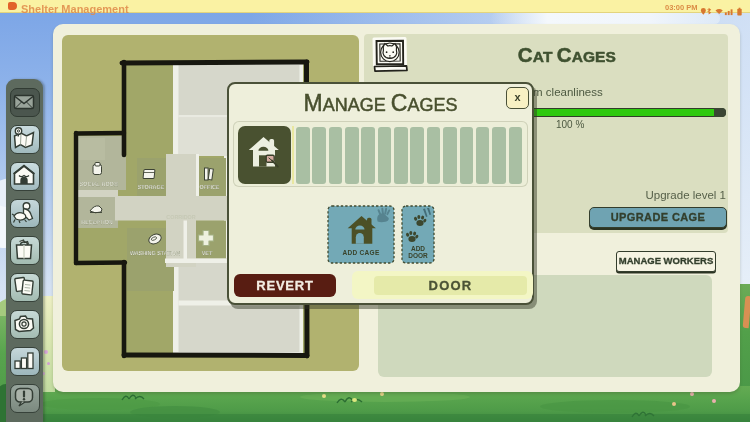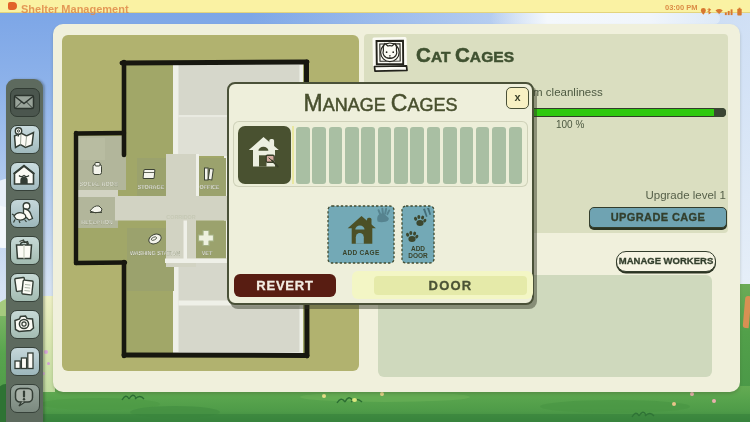--- a/index.html
+++ b/index.html
@@ -204,37 +204,37 @@
   <circle cx="17.9" cy="15.3" r="9.3" fill="#fbfbf4" stroke="#23231c" stroke-width="1.2"></circle>
   <path d="M11.4 13.3 q-.5 -4.5 1.4 -6.7 l3.2 2.4 q1.9 -.6 3.8 0 l3.2 -2.4 q1.9 2.2 1.4 6.7 q1.1 2.7 -.6 5.4 q-2 2.8 -5.9 2.8 q-3.9 0 -5.9 -2.8 q-1.7 -2.7 -.6 -5.4z" fill="#fbfbf4" stroke="#23231c" stroke-width="1.2"></path>
   <circle cx="14.6" cy="15.2" r="0.85" fill="#23231c"></circle>
   <circle cx="21.2" cy="15.2" r="0.85" fill="#23231c"></circle>
   <path d="M16.8 18.3 h2.2 l-1.1 1.3 z" fill="#23231c"></path>
   <path d="M17.9 19.4 v1.3 M17.9 20.5 q-1.5 1 -2.8 .2 M17.9 20.5 q1.5 1 2.8 .2" fill="none" stroke="#23231c" stroke-width="0.75"></path>
   <path d="M2.5 29.5 L34.5 28.8 L35 33.4 L3 34.2 Z" fill="#fbfbf4" stroke="#23231c" stroke-width="1.7" stroke-linejoin="round"></path>
 </svg>
 </div>
 
-<div class="abs" style="left:416px;top:43px;width:200px;height:24px;color:#3f5130;font-weight:bold;-webkit-text-stroke:0.5px #3f5130;">
+<div class="abs" style="left:416px;top:43px;width:200px;height:24px;color:#3f5130;font-weight:bold;text-align:right;-webkit-text-stroke:0.5px #3f5130;">
   <span style="font-size:20.5px;letter-spacing:.1px;">C</span><span style="font-size:15.5px;letter-spacing:.1px;">AT</span><span style="font-size:15.5px;"> </span><span style="font-size:20.5px;letter-spacing:.1px;">C</span><span style="font-size:15.5px;letter-spacing:.1px;">AGES</span>
 </div>
 
 <div class="abs" style="left:512px;top:86px;font-size:11.5px;color:#4d5941;">Room cleanliness</div>
 
 <div class="abs" style="left:380px;top:108px;width:346px;height:9px;background:#2fc90f;border:1.2px solid #333c2b;border-radius:4px;box-sizing:border-box;"></div>
 
 <div class="abs" style="left:714px;top:108px;width:12px;height:9px;background:#3b4534;border-radius:0 4px 4px 0;"></div>
 
 <div class="abs" style="left:556px;top:119px;font-size:10px;color:#4d5941;">100 %</div>
 
 <div class="abs" style="left:556px;top:189px;width:170px;text-align:right;font-size:11.5px;color:#57614a;">Upgrade level 1</div>
 
 <div class="abs" style="left:589px;top:207px;width:138px;height:21px;background:#6fa3b2;border:1.6px solid #333d2c;border-radius:5px;box-sizing:border-box;box-shadow:0 2px 0 #2c3423;text-align:center;line-height:18px;font-size:11px;font-weight:bold;color:#333f2d;letter-spacing:.4px;-webkit-text-stroke:0.3px #333f2d;">UPGRADE CAGE</div>
 
-<div class="abs" style="left:616px;top:251px;width:100px;height:21px;background:#f6f4e3;border:1.6px solid #333d2c;border-radius:10px;box-sizing:border-box;box-shadow:0 1.5px 0 #2c3423;text-align:center;line-height:18px;font-size:9.5px;font-weight:bold;color:#333f2d;-webkit-text-stroke:0.3px #333f2d;">MANAGE WORKERS</div>
+<div class="abs" style="left:616px;top:251px;width:100px;height:21px;background:#f6f4e3;border:1.6px solid #333d2c;border-radius:3px;box-sizing:border-box;box-shadow:0 1.5px 0 #2c3423;text-align:center;line-height:18px;font-size:9.5px;font-weight:bold;color:#333f2d;-webkit-text-stroke:0.3px #333f2d;">MANAGE WORKERS</div>
 
 <div class="abs" style="left:378px;top:275px;width:334px;height:102px;background:#cfd9bd;border-radius:6px;"></div>
 
 <div class="abs" style="left:6px;top:79px;width:37px;height:343px;background:#5d6a5e;border-radius:9px 9px 0 0;box-shadow:1.5px 0 2px rgba(40,50,40,.3);"></div>
 
 <div class="abs" style="left:10px;top:88px;width:30px;height:29px;background:#4b564e;border:1.8px solid #313b33;border-radius:7px;box-sizing:border-box;">
 <svg width="26" height="25" viewBox="0 0 26 25">
       <rect x="3.5" y="6.5" width="19" height="13" rx="1.5" fill="#99a39a" stroke="#2c342e" stroke-width="1.5"></rect>
       <path d="M4 7.5 L13 14.5 L22 7.5" fill="none" stroke="#2c342e" stroke-width="1.5"></path>
       <path d="M4.5 19 L10.5 13 M21.5 19 L15.5 13" fill="none" stroke="#2c342e" stroke-width="1"></path>

